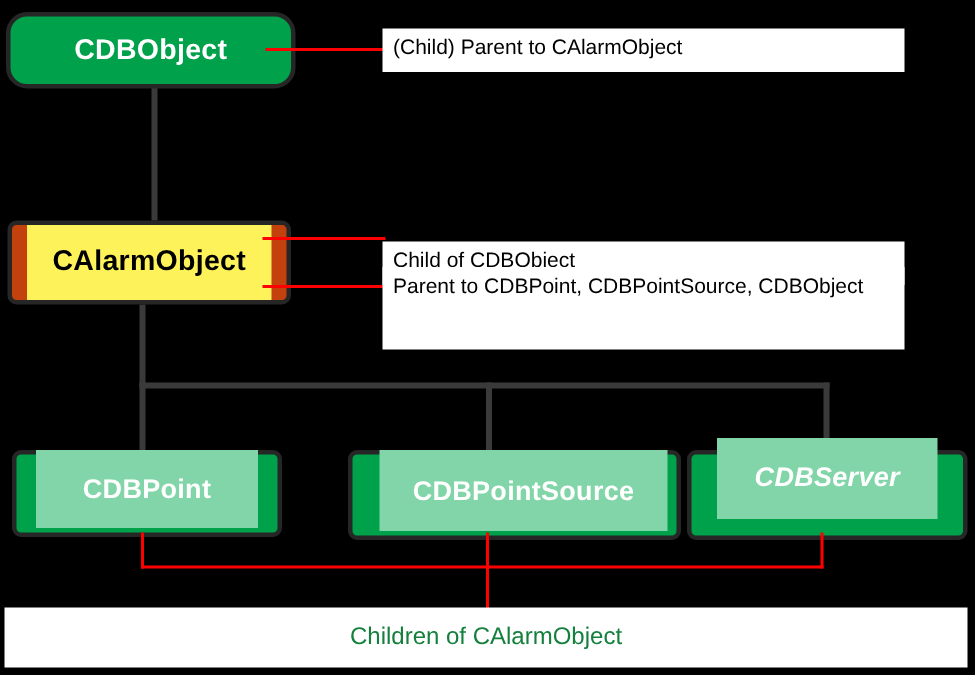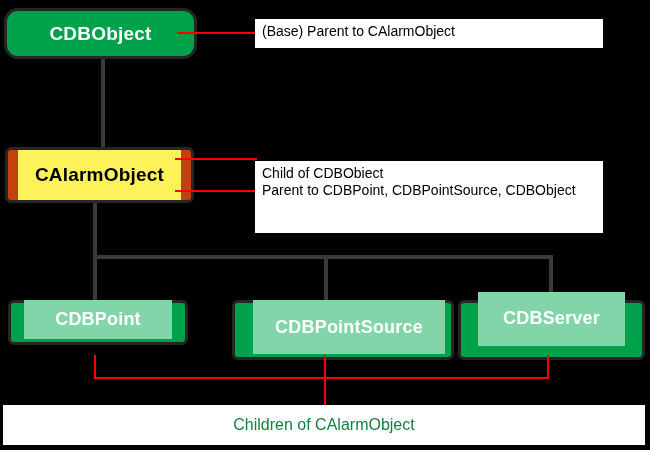--- a/index.html
+++ b/index.html
@@ -126,44 +126,44 @@
       <span class="label">CDBObject</span>
     </div>
   </div>
 
   <div class="node node-highlight" style="left:5px; top:147px; width:189px; height:56px;">
     <div class="inner" style="margin:7px 10px;">
       <span class="label">CAlarmObject</span>
     </div>
   </div>
 
-  <div class="node node-child" style="left:8px; top:300px; width:180px; height:45px;align-items:center;">
+  <div class="node node-child" style="left:8px; top:300px; width:180px; height:58px;align-items:center;">
     <div class="inner" style="margin:8px 13px 14px 13px;">
       <span class="label">CDBPoint</span>
     </div>
   </div>
 
   <div class="node node-child" style="left:232px; top:300px; width:222px; height:60px;padding-left:12px;">
     <div class="inner" style="margin:8px 6px 14px 6px;">
       <span class="label">CDBPointSource</span>
     </div>
   </div>
 
   <div class="node node-child" style="left:458px; top:300px; width:187px; height:60px;">
-    <div class="inner" style="margin:8px 17px 31px 17px;">
+    <div class="inner" style="margin:8px 17px 31px 17px;font-style:italic;">
       <span class="label">CDBServer</span>
     </div>
   </div>
 
   <div class="redline" style="left:177px; top:32px; width:80px; height:2px;"></div>
   <div class="redline" style="left:175px; top:158px; width:82px; height:2px;"></div>
   <div class="redline" style="left:175px; top:190px; width:82px; height:2px;"></div>
 
   <div class="callout" style="left:255px; top:19px; width:348px; height:29px;">
-    <span>(Base) Parent to CAlarmObject</span>
+    <span>(Child) Parent to CAlarmObject</span>
   </div>
 
   <div class="callout" style="left:255px; top:145px; width:348px; height:29px;margin-top:16px;">
     <span>Child of CDBObject</span>
   </div>
 
   <div class="callout" style="left:255px; top:178px; width:348px; height:55px;">
     <span>Parent to CDBPoint, CDBPointSource, CDBObject</span>
   </div>
 

